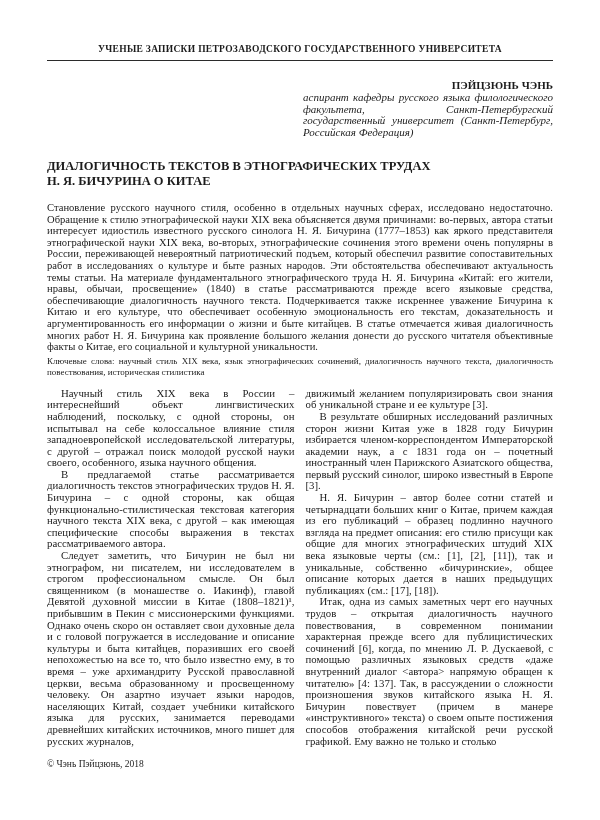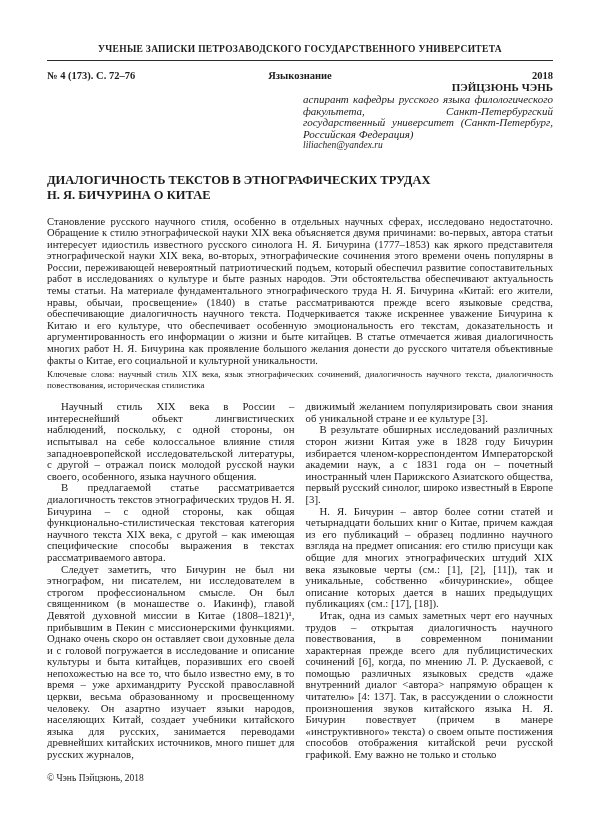--- a/index.html
+++ b/index.html
@@ -41,21 +41,21 @@
     margin-top: 9px;
   }
   .meta-row .m-left  { flex: 1; text-align: left; }
   .meta-row .m-center{ flex: 1; text-align: center; }
   .meta-row .m-right { flex: 1; text-align: right; }
   .udk { font-size: 10px; margin-top: 7px; }
   .doi { font-size: 10px; margin-top: 4px; }
   .author-block {
     width: 250px;
     margin-left: auto;
-    margin-top: 0;
+    margin-top: 18px;
   }
   .author-name {
     text-align: right;
     font-weight: bold;
     font-size: 11px;
     line-height: 12px;
   }
   .author-affiliation {
     font-style: italic;
     font-size: 11px;
@@ -111,32 +111,26 @@
 </style>
 </head>
 <body>
 
 <div class="page">
 
   <div class="journal-title">УЧЕНЫЕ ЗАПИСКИ ПЕТРОЗАВОДСКОГО ГОСУДАРСТВЕННОГО УНИВЕРСИТЕТА</div>
 
   <hr class="header-rule">
 
-  <div class="meta-row">
-    <span class="m-left">№ 4 (173). С. 72–76</span>
-    <span class="m-center">Языкознание</span>
-    <span class="m-right">2018</span>
-  </div>
 
 
 
   <div class="author-block">
     <div class="author-name">ПЭЙЦЗЮНЬ ЧЭНЬ</div>
     <div class="author-affiliation">аспирант кафедры русского языка филологического факультета, Санкт-Петербургский государственный университет (Санкт-Петербург, Российская Федерация)</div>
-    <div class="author-email">liliachen@yandex.ru</div>
   </div>
 
   <div class="article-title">
     <div>ДИАЛОГИЧНОСТЬ ТЕКСТОВ В ЭТНОГРАФИЧЕСКИХ ТРУДАХ</div>
     <div>Н. Я. БИЧУРИНА О КИТАЕ</div>
   </div>
 
   <div class="abstract">Становление русского научного стиля, особенно в отдельных научных сферах, исследовано недостаточно. Обращение к стилю этнографической науки XIX века объясняется двумя причинами: во-первых, автора статьи интересует идиостиль известного русского синолога Н. Я. Бичурина (1777–1853) как яркого представителя этнографической науки XIX века, во-вторых, этнографические сочинения этого времени очень популярны в России, переживающей невероятный патриотический подъем, который обеспечил развитие сопоставительных работ в исследованиях о культуре и быте разных народов. Эти обстоятельства обеспечивают актуальность темы статьи. На материале фундаментального этнографического труда Н. Я. Бичурина «Китай: его жители, нравы, обычаи, просвещение» (1840) в статье рассматриваются прежде всего языковые средства, обеспечивающие диалогичность научного текста. Подчеркивается также искреннее уважение Бичурина к Китаю и его культуре, что обеспечивает особенную эмоциональность его текстам, доказательность и аргументированность его информации о жизни и быте китайцев. В статье отмечается живая диалогичность многих работ Н. Я. Бичурина как проявление большого желания донести до русского читателя объективные факты о Китае, его социальной и культурной уникальности.</div>
 
   <div class="keywords">Ключевые слова: научный стиль XIX века, язык этнографических сочинений, диалогичность научного текста, диалогичность повествования, историческая стилистика</div>

